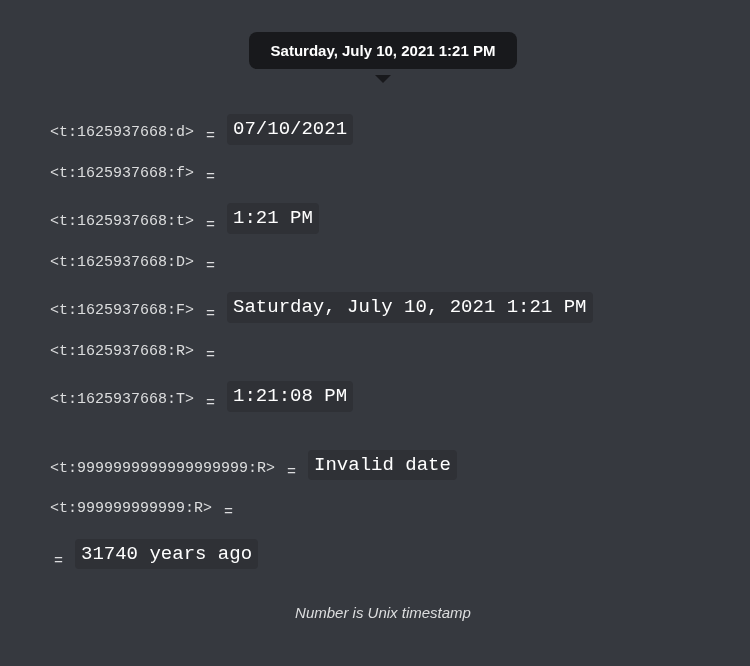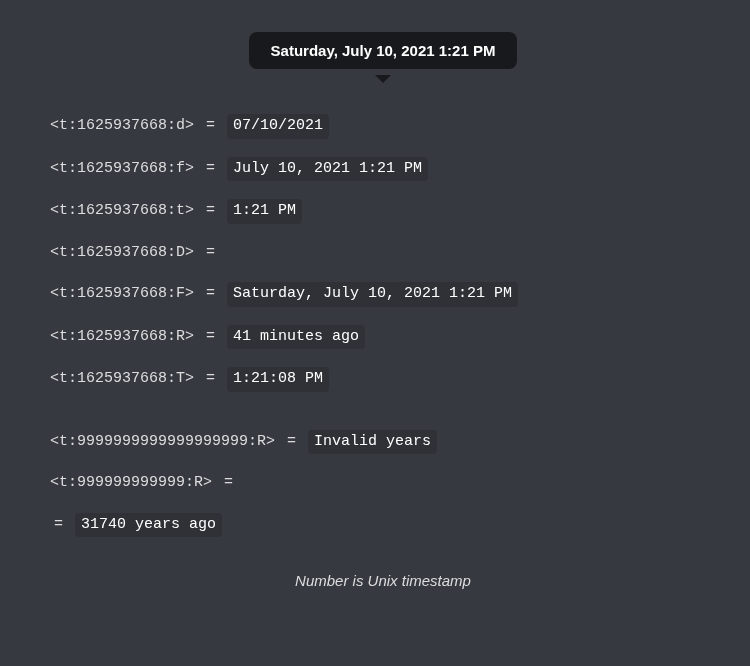--- a/index.html
+++ b/index.html
@@ -42,21 +42,21 @@
       margin: 0 auto;
       margin-bottom: 16px;
     }
 
     .rows-container {
       width: 100%;
     }
 
     .row {
       display: flex;
-      align-items: center;
+      align-items: flex-end;
       padding: 3px 0;
       font-size: 15px;
       line-height: 1.5;
     }
 
     .row-key {
       color: #dcddde;
       white-space: nowrap;
       flex-shrink: 0;
     }
@@ -66,21 +66,21 @@
       margin: 0 8px;
       flex-shrink: 0;
     }
 
     .row-value {
       background-color: #2f3136;
       color: #ffffff;
       padding: 1px 6px;
       border-radius: 4px;
       font-family: 'Courier New', Courier, monospace;
-      font-size: 15px;
+      font-size: 19px;
     }
 
     .spacer {
       height: 16px;
     }
 
     .footer-text {
       width: 100%;
       margin-top: 20px;
       font-size: 15px;
@@ -101,53 +101,51 @@
 <div class="rows-container">
   <div id="primary-rows">
       <div class="row">
         <span class="row-key">&lt;t:1625937668:d&gt;</span>
         <span class="row-eq">=</span>
         <span class="row-value">07/10/2021</span>
       </div>
       <div class="row">
         <span class="row-key">&lt;t:1625937668:f&gt;</span>
         <span class="row-eq">=</span>
-        <span class="row-value">July 10, 2021 1:21 PM</span>
       </div>
       <div class="row">
         <span class="row-key">&lt;t:1625937668:t&gt;</span>
         <span class="row-eq">=</span>
         <span class="row-value">1:21 PM</span>
       </div>
       <div class="row">
         <span class="row-key">&lt;t:1625937668:D&gt;</span>
         <span class="row-eq">=</span>
       </div>
       <div class="row">
         <span class="row-key">&lt;t:1625937668:F&gt;</span>
         <span class="row-eq">=</span>
         <span class="row-value">Saturday, July 10, 2021 1:21 PM</span>
       </div>
       <div class="row">
         <span class="row-key">&lt;t:1625937668:R&gt;</span>
         <span class="row-eq">=</span>
-        <span class="row-value">41 minutes ago</span>
       </div>
       <div class="row">
         <span class="row-key">&lt;t:1625937668:T&gt;</span>
         <span class="row-eq">=</span>
         <span class="row-value">1:21:08 PM</span>
       </div>
     </div>
   <div class="spacer"></div>
   <div id="secondary-rows">
       <div class="row">
         <span class="row-key">&lt;t:9999999999999999999:R&gt;</span>
         <span class="row-eq">=</span>
-        <span class="row-value">Invalid years</span>
+        <span class="row-value">Invalid date</span>
       </div>
       <div class="row">
         <span class="row-key">&lt;t:999999999999:R&gt;</span>
         <span class="row-eq">=</span>
       </div>
       <div class="row">
         <span class="row-eq">=</span>
         <span class="row-value">31740 years ago</span>
       </div>
     </div>

